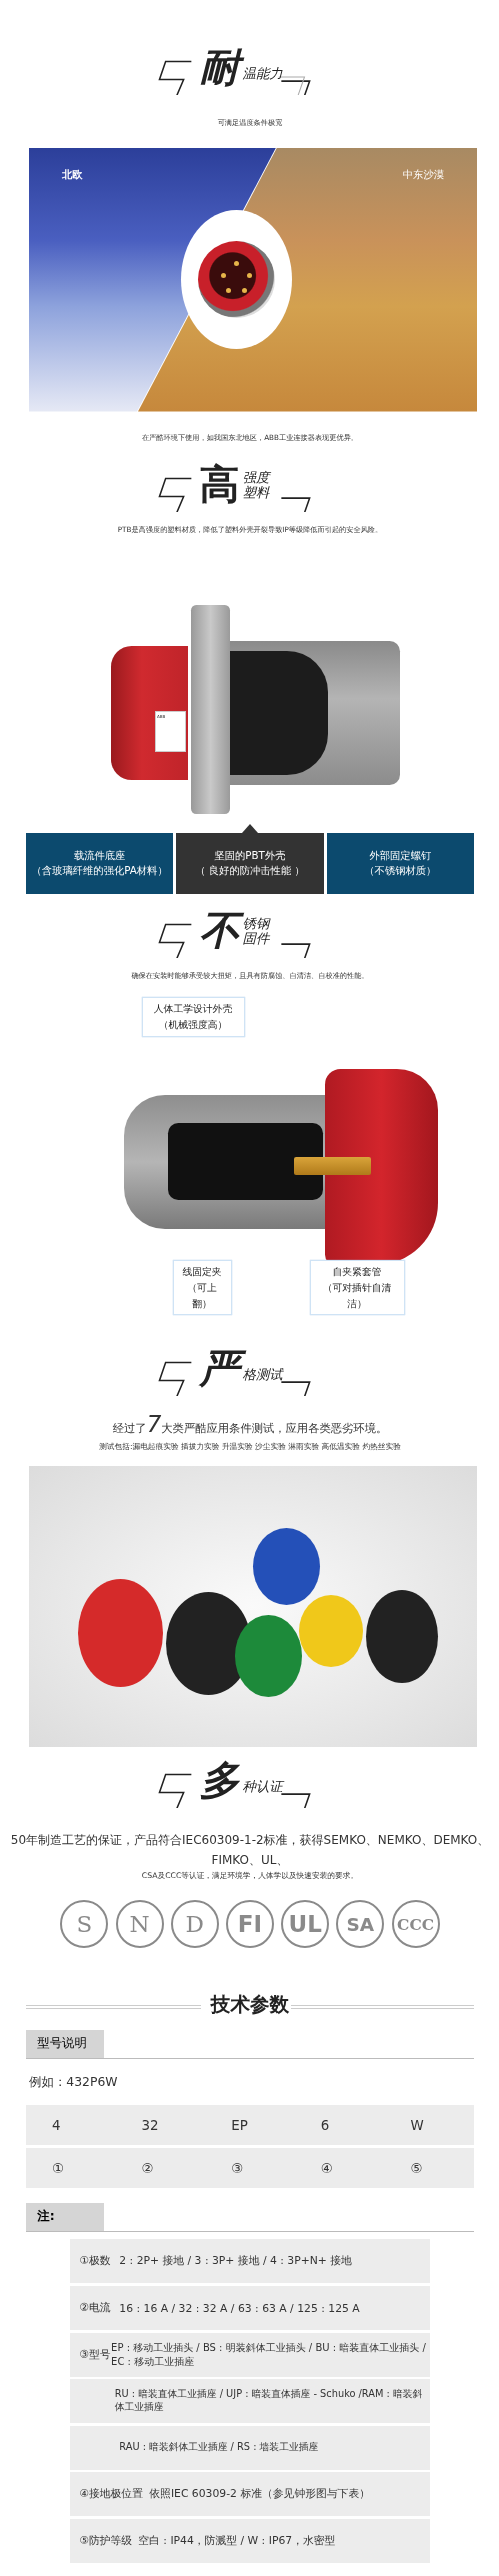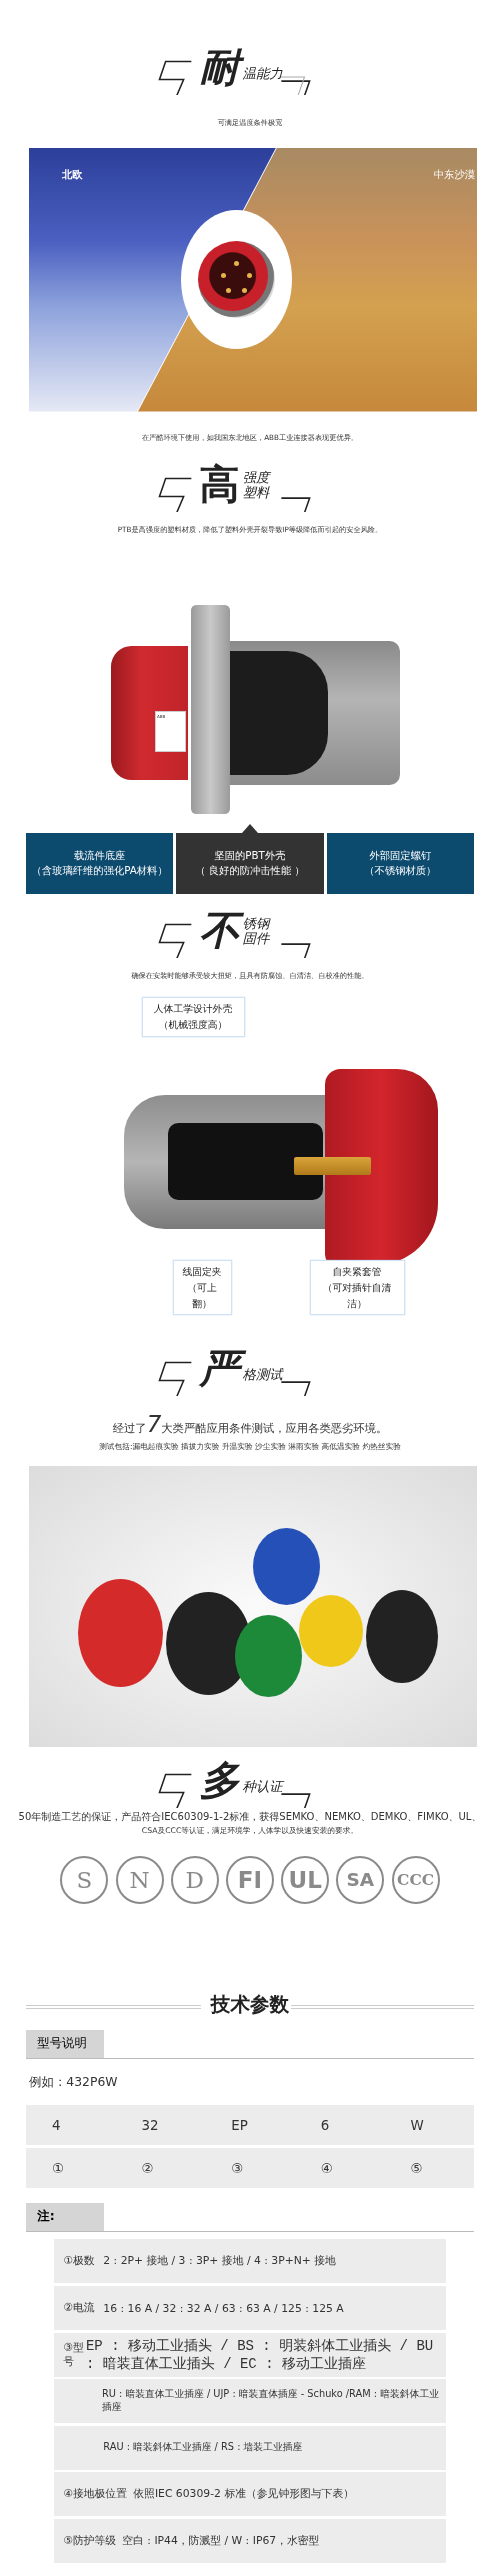--- a/index.html
+++ b/index.html
@@ -61,21 +61,21 @@
   .title-line { position: relative; width: 448px; height: 31px; margin: 0 auto; }
   .title-line .l { position: absolute; top: 14.4px; height: 3.1px; border-top: 1px solid #ccc; border-bottom: 1px solid #ccc; }
   .title-line .t { position: absolute; left: 0; right: 0; text-align: center; font-size: 19.6px; font-weight: bold; color: #222; top: 0; }
   .tab-head { width: 448px; margin: 0 auto; border-bottom: 1px solid #bbb; height: 29px; position: relative; }
   .tab-head span { position: absolute; left: 0; bottom: 0; width: 78px; height: 28px; background: #d5d5d5; font-size: 12.4px; padding: 5.2px 0 0 11.3px; color: #000000; }
   .example { width: 448px; margin: 0 auto; font-size: 12.4px; color: #333; padding-left: 3.1px; }
   .code-table { width: 448px; margin: 0 auto; }
   .code-row { display: flex; height: 40px; align-items: center; background: #ececec; font-size: 13.4px; color: #333; }
   .code-row + .code-row { margin-top: 3.1px; }
   .code-row div { width: 90px; padding-left: 26px; }
-  .note-row { width: 392px; margin: 2.6px auto 0; background: #ececec; height: 44px; display: flex; align-items: center; font-size: 10.8px; color: #333; padding-left: 9.3px; }
+  .note-row { width: 360px; margin: 2.6px auto 0; background: #ececec; height: 44px; display: flex; align-items: center; font-size: 10.8px; color: #333; padding-left: 9.3px; }
   .note-row .k { width: 40px; }
 </style>
 </head>
 <body>
 
 <div class="page">
 
   <section class="sec" style="height:448px; padding-top:41px;">
     <div class="banner">
       <svg width="191" height="54" viewBox="0 0 370 105">
@@ -84,21 +84,21 @@
         <polyline points="240,70 290,70 276,110" fill="none" stroke="#aaa" stroke-width="2"></polyline>
       </svg>
       <span class="big">耐</span>
       <span class="small one">温能力</span>
     </div>
     <p class="desc" style="margin-top:23px;">可满足温度条件极宽</p>
     <div class="temp-img" style="margin-top:19.6px;">
       <div class="temp-left"></div>
       <div class="temp-right"></div>
       <span class="temp-label" style="left:33px; top:20.6px;font-weight:bold;">北欧</span>
-      <span class="temp-label" style="right:2px; top:20.6px;">中东沙漠</span>
+      <span class="temp-label" style="right:33px; top:20.6px;">中东沙漠</span>
       <div class="temp-circle">
         <div class="plug-round">
           <span class="pin" style="left:36px; top:20.6px;"></span>
           <span class="pin" style="left:49px; top:32px;"></span>
           <span class="pin" style="left:23px; top:32px;"></span>
           <span class="pin" style="left:28px; top:47px;"></span>
           <span class="pin" style="left:44px; top:47px;"></span>
         </div>
       </div>
     </div>
@@ -199,21 +199,21 @@
 
   <section class="sec" style="height:247px; padding-top:15.5px;">
     <div class="banner">
       <svg width="191" height="54" viewBox="0 0 370 105">
         <polyline points="70,40 20,40 8,75 55,75 40,110" fill="none" stroke="#222" stroke-width="3"></polyline>
         <polyline points="245,78 300,78 280,135 40,135" fill="none" stroke="#222" stroke-width="3"></polyline>
       </svg>
       <span class="big">多</span>
       <span class="small one">种认证</span>
     </div>
-    <p class="desc" style="font-size:10px; margin-top:1px; line-height:1.6;">50年制造工艺的保证，产品符合IEC60309-1-2标准，获得SEMKO、NEMKO、DEMKO、FIMKO、UL、</p>
+    <p class="desc" style="font-size:12px; margin-top:23px; line-height:1.6;">50年制造工艺的保证，产品符合IEC60309-1-2标准，获得SEMKO、NEMKO、DEMKO、FIMKO、UL、</p>
     <p class="desc" style="font-size:7.7px; line-height:1.6;">CSA及CCC等认证，满足环境学，人体学以及快速安装的要求。</p>
     <div class="certs" style="margin-top:18px;">
       <div class="cert">S</div>
       <div class="cert">N</div>
       <div class="cert">D</div>
       <div class="cert" style="font-family:'DejaVu Sans',sans-serif; font-weight:bold;">FI</div>
       <div class="cert" style="font-family:'DejaVu Sans',sans-serif; font-weight:bold;">UL</div>
       <div class="cert" style="font-family:'DejaVu Sans',sans-serif; font-weight:bold; font-size:18.5px;">SA</div>
       <div class="cert" style="font-size:15.5px;font-weight:bold;">CCC</div>
     </div>
@@ -252,21 +252,21 @@
       <div class="note-row">
           <span class="k">①极数</span>
           <span>2 : 2P+ 接地 / 3 : 3P+ 接地 / 4 : 3P+N+ 接地</span>
         </div>
       <div class="note-row">
           <span class="k">②电流</span>
           <span>16 : 16 A / 32 : 32 A / 63 : 63 A / 125 : 125 A</span>
         </div>
       <div class="note-row">
           <span class="k">③型号</span>
-          <span style="font-size:14px;font-family:Liberation Mono, monospace;">EP : 移动工业插头 / BS : 明装斜体工业插头 / BU : 暗装直体工业插头 / EC : 移动工业插座</span>
+          <span style="font-size:10px;">EP : 移动工业插头 / BS : 明装斜体工业插头 / BU : 暗装直体工业插头 / EC : 移动工业插座</span>
         </div>
       <div class="note-row">
           <span class="k"></span>
           <span style="font-size:9.8px;">RU : 暗装直体工业插座 / UJP : 暗装直体插座 - Schuko /RAM : 暗装斜体工业插座</span>
         </div>
       <div class="note-row">
           <span class="k"></span>
           <span style="font-size:9.8px;">RAU : 暗装斜体工业插座 / RS : 墙装工业插座</span>
         </div>
       <div class="note-row">

